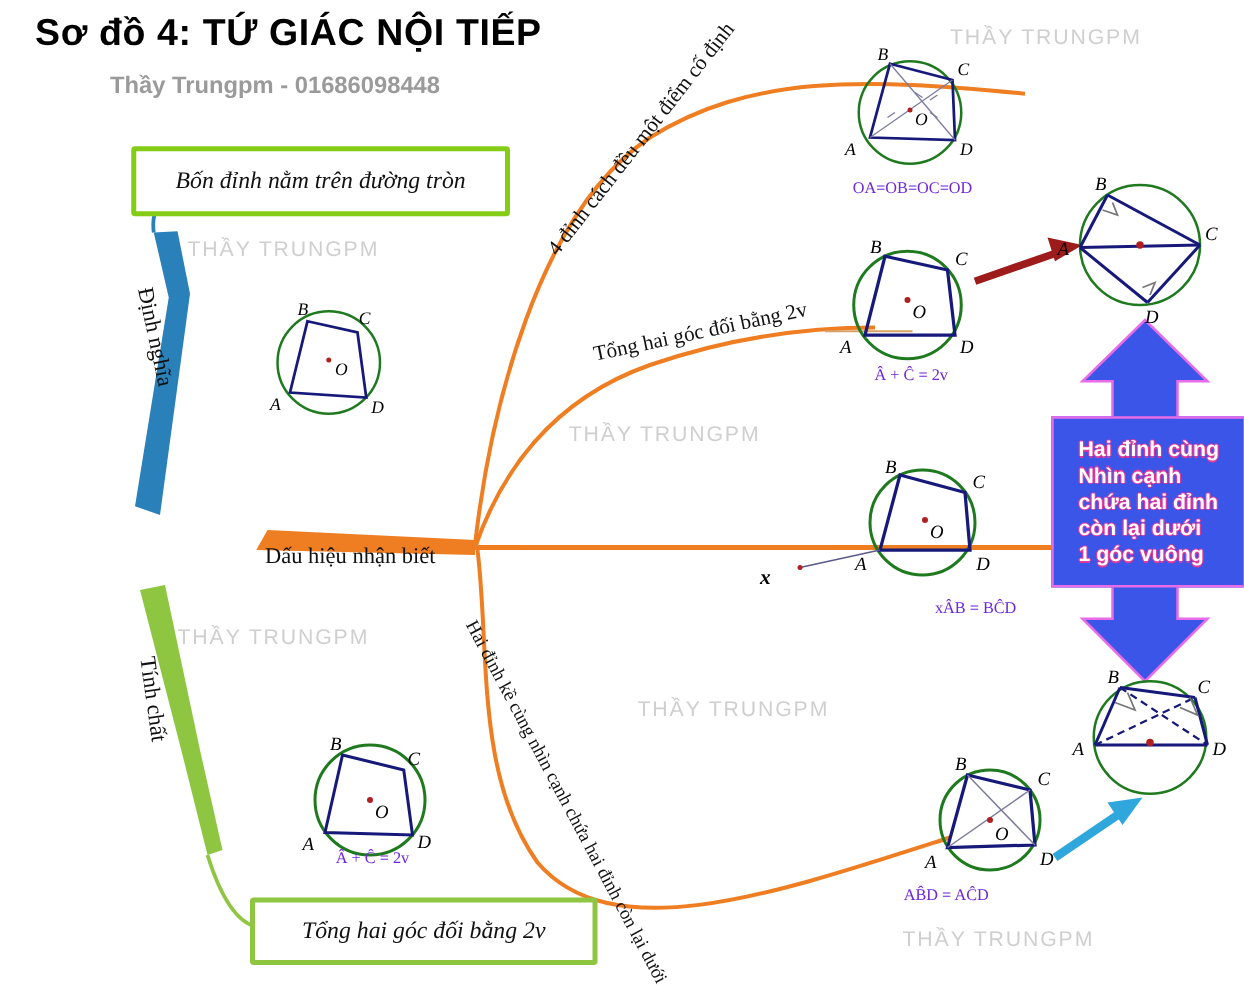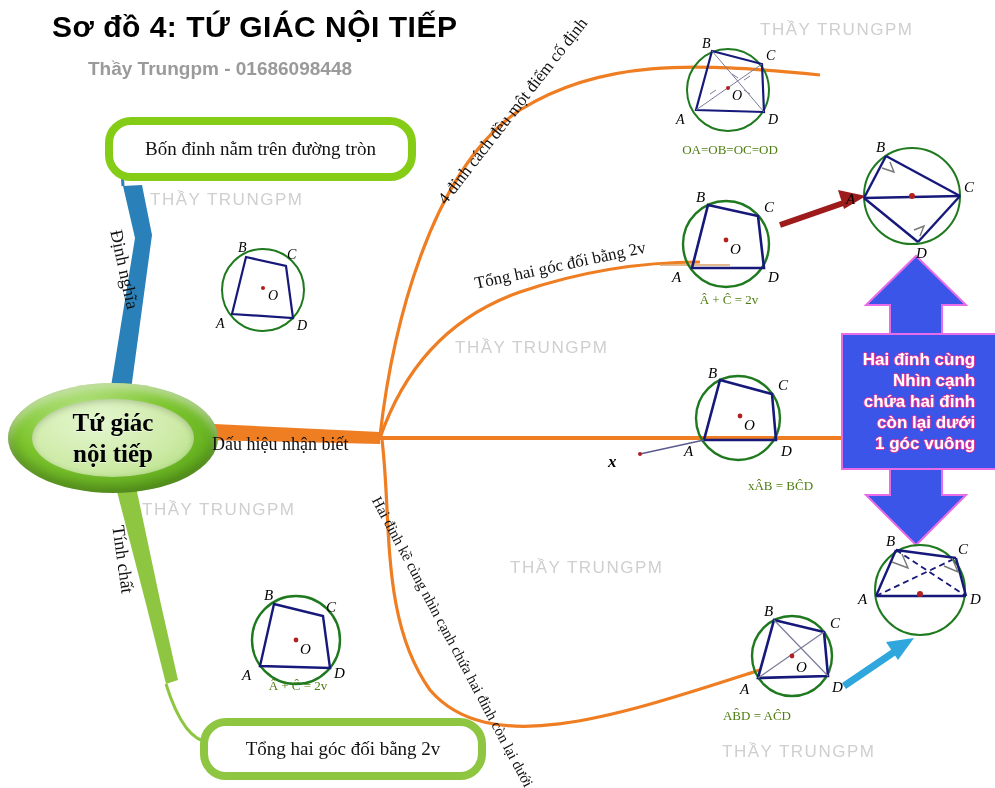--- a/index.html
+++ b/index.html
@@ -3,32 +3,32 @@
 <meta charset="utf-8">
 <style>
   html,body{margin:0;padding:0;background:#fff;}
   body{width:995px;height:788px;overflow:hidden;
        font-family:"Liberation Serif", serif;}
   #stage{position:relative;width:995px;height:788px;background:#ffffff;}
   .abs{position:absolute;}
 
   
   #doc-title{left:28px;top:10px;font-family:"Liberation Sans",sans-serif;
-      font-weight:bold;font-size:30px;color:#000;letter-spacing:.5px;white-space:nowrap;margin-left:24px;}
+      font-weight:bold;font-size:30px;color:#000;letter-spacing:.5px;white-space:nowrap;}
   #subtitle{left:88px;top:58px;font-family:"Liberation Sans",sans-serif;
       font-weight:bold;font-size:19px;color:#9a9a9a;line-height:22px;white-space:nowrap;}
 
   
   .wm{font-family:"Liberation Sans",sans-serif;font-size:17px;color:#cfcfcf;
       letter-spacing:1.5px;white-space:nowrap;user-select:none;}
 
   
-  .rbox{border:8px solid #84cc16;border-radius:26px;background:#fff;
+  .rbox{border:4px solid #84cc16;border-radius:3px;background:#fff;
         display:flex;align-items:center;justify-content:center;
-        font-size:19px;color:#111;white-space:nowrap;}
+        font-size:19px;color:#111;white-space:nowrap;font-style:italic;}
   .rbox.green{border-color:#8ec641;}
 
   
   #central{left:8px;top:383px;width:210px;height:110px;}
   #central .outer{position:absolute;inset:0;border-radius:50%;
       background:radial-gradient(ellipse at 38% 28%, #b9e58a 0%, #7ec62f 42%, #4f9e12 100%);
       box-shadow:inset 0 -6px 14px rgba(0,0,0,.28), inset 0 6px 10px rgba(255,255,255,.55);}
   #central .inner{position:absolute;left:24px;top:16px;right:24px;bottom:16px;border-radius:50%;
       background:radial-gradient(ellipse at 40% 30%, #e4f6cf 0%, #cdeaa6 60%, #a9dc74 100%);
       box-shadow:inset 0 2px 6px rgba(0,0,0,.18);}
@@ -36,25 +36,25 @@
       align-items:center;justify-content:center;font-weight:bold;font-size:25px;
       color:#000;line-height:31px;text-shadow:0 1px 0 rgba(255,255,255,.5);}
 
   
   .blabel{font-size:18px;color:#111;white-space:nowrap;transform-origin:0 0;}
 
   
   #blue-box{left:841px;top:333px;width:152px;height:133px;background:#3b55e8;
       border:2px solid #e86be8;display:flex;align-items:center;justify-content:center;}
   #blue-box .t{font-family:"Liberation Sans",sans-serif;font-size:17px;color:#fff;
-      text-align:right;line-height:21px;font-weight:bold;
+      text-align:left;line-height:21px;font-weight:bold;
       text-shadow:-1px 0 #e0399b,0 1px #e0399b,1px 0 #e0399b,0 -1px #e0399b;}
 
   
-  .cap{font-size:13px;color:#4d7c0f;white-space:nowrap;text-align:center;}
+  .cap{font-size:13px;color:#6d28d9;white-space:nowrap;text-align:center;}
   svg{overflow:visible;}
 </style>
 </head>
 <body>
 
 <div id="stage">
 
   <svg class="abs" style="left:0;top:0;" width="995" height="788">
 
     <path d="M108,405 L128,412 L152,235 L142,185 L123,186 L135,238 Z" fill="#2a80b9"></path>
@@ -99,28 +99,20 @@
     <div>Thầy Trungpm - 01686098448</div>
   </div>
 
   <div class="abs wm" style="left:150px;top:190px;">THẦY TRUNGPM</div>
   <div class="abs wm" style="left:760px;top:20px;">THẦY TRUNGPM</div>
   <div class="abs wm" style="left:455px;top:338px;">THẦY TRUNGPM</div>
   <div class="abs wm" style="left:142px;top:500px;">THẦY TRUNGPM</div>
   <div class="abs wm" style="left:510px;top:558px;">THẦY TRUNGPM</div>
   <div class="abs wm" style="left:722px;top:742px;">THẦY TRUNGPM</div>
 
-  <div class="abs" id="central">
-    <div class="outer"></div>
-    <div class="inner"></div>
-    <div class="txt">
-      <span>Tứ giác</span>
-      <span>nội tiếp</span>
-    </div>
-  </div>
 
   <div class="abs blabel" style="left:126px;top:228px;transform:rotate(78deg);">Định nghĩa</div>
   <div class="abs blabel" style="left:212px;top:402px;margin-top:32px;">Dấu hiệu nhận biết</div>
   <div class="abs blabel" style="left:128px;top:524px;transform:rotate(82deg);">Tính chất</div>
 
   <div class="abs rbox" style="left:105px;top:117px;width:295px;height:48px;">
     <span>Bốn đỉnh nằm trên đường tròn</span>
   </div>
 
   <div class="abs rbox green" style="left:200px;top:718px;width:270px;height:46px;">

